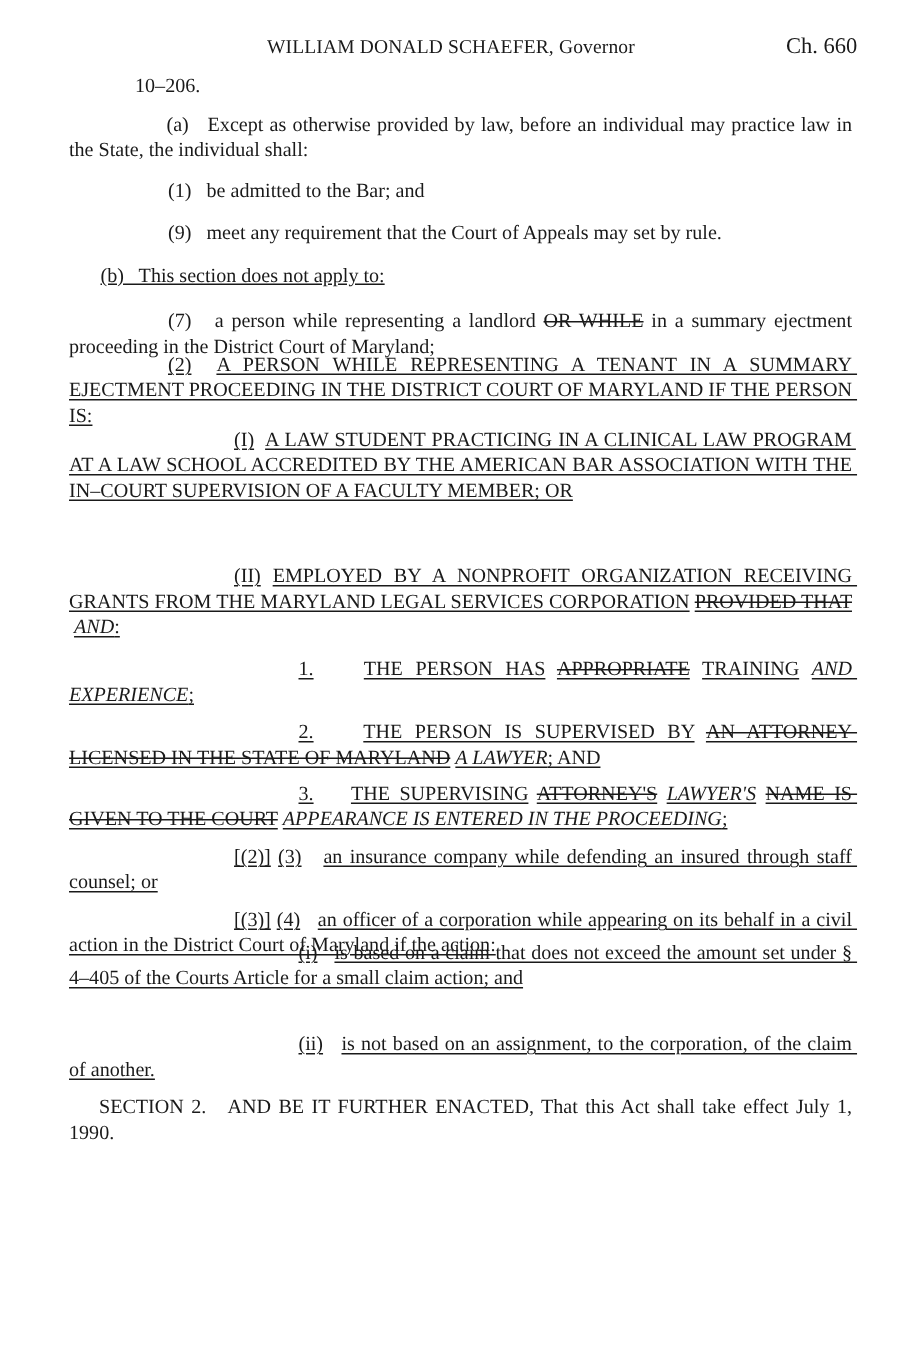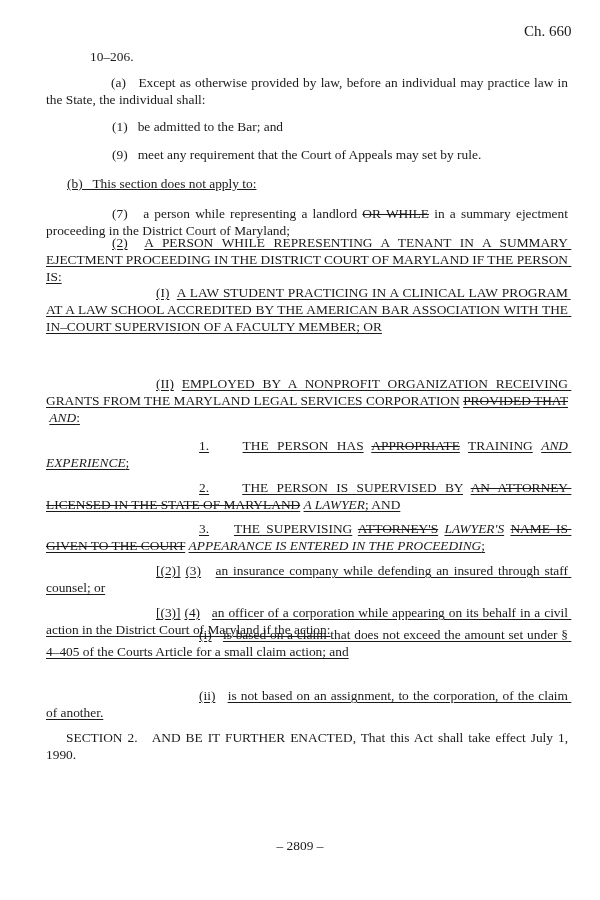--- a/index.html
+++ b/index.html
@@ -18,20 +18,21 @@
   .u { text-decoration: underline; text-decoration-thickness: 1px; text-underline-offset: 2px; }
   .s { text-decoration: line-through; text-decoration-thickness: 1.2px; }
   .us { text-decoration: underline line-through; text-decoration-thickness: 1px; text-underline-offset: 2px; }
   .i { font-style: italic; }
   .footer { position: absolute; left: 0; width: 600px; top: 838px; text-align: center; font-size: 13.4px; }
 </style>
 </head>
 <body>
 
 <div class="page">
+  <div class="hdr-title">WILLIAM DONALD SCHAEFER, Governor</div>
   <div class="hdr-ch">Ch. 660</div>
 
   <div id="body-paras">
       <div class="para" style="top: 48px; text-indent: 0px;"><span class="" style="white-space: pre-wrap; margin-left: 44px;">10–206.</span></div>
       <div class="para" style="top: 74px; text-indent: 65px;"><span class="" style="white-space: pre-wrap;">(a)   Except as otherwise provided by law, before an individual may practice law in the State, the individual shall:</span></div>
       <div class="para" style="top: 118px; padding-left: 66px; width: 456px;"><span class="" style="white-space: pre-wrap;">(1)   be admitted to the Bar; and</span></div>
       <div class="para" style="top: 146px; padding-left: 66px; width: 456px;"><span class="" style="white-space: pre-wrap;">(9)   meet any requirement that the Court of Appeals may set by rule.</span></div>
       <div class="para" style="top: 175px; padding-left: 21px; width: 501px;"><span class="" style="white-space: pre-wrap; text-decoration: underline;">(b)   This section does not apply to:</span></div>
       <div class="para" style="top: 205px; text-indent: 66px;"><span class="" style="white-space: pre-wrap;">(7)   a person while representing a landlord </span><span class="s" style="white-space: pre-wrap;">OR WHILE</span><span class="" style="white-space: pre-wrap;"> in a summary ejectment proceeding in the District Court of Maryland;</span></div>
       <div class="para" style="top: 234px; text-indent: 66px;"><span class="u" style="white-space: pre-wrap;">(2)</span><span class="" style="white-space: pre;">  </span><span class="u" style="white-space: pre-wrap;">A PERSON WHILE REPRESENTING A TENANT IN A SUMMARY EJECTMENT PROCEEDING IN THE DISTRICT COURT OF MARYLAND IF THE PERSON IS:</span></div>
@@ -40,14 +41,13 @@
       <div class="para" style="top: 437px; text-indent: 153px;"><span class="u" style="white-space: pre-wrap;">1.</span><span class="" style="white-space: pre;">    </span><span class="u" style="white-space: pre-wrap;">THE PERSON HAS</span><span class="" style="white-space: pre;"> </span><span class="us" style="white-space: pre-wrap;">APPROPRIATE</span><span class="" style="white-space: pre;"> </span><span class="u" style="white-space: pre-wrap;">TRAINING</span><span class="" style="white-space: pre;"> </span><span class="u i" style="white-space: pre-wrap;">AND EXPERIENCE</span><span class="u" style="white-space: pre-wrap;">;</span></div>
       <div class="para" style="top: 479px; text-indent: 153px;"><span class="u" style="white-space: pre-wrap;">2.</span><span class="" style="white-space: pre;">    </span><span class="u" style="white-space: pre-wrap;">THE PERSON IS SUPERVISED BY</span><span class="" style="white-space: pre;"> </span><span class="us" style="white-space: pre-wrap;">AN ATTORNEY LICENSED IN THE STATE OF MARYLAND</span><span class="" style="white-space: pre;"> </span><span class="u i" style="white-space: pre-wrap;">A LAWYER</span><span class="u" style="white-space: pre-wrap;">; AND</span></div>
       <div class="para" style="top: 520px; text-indent: 153px;"><span class="u" style="white-space: pre-wrap;">3.</span><span class="" style="white-space: pre;">    </span><span class="u" style="white-space: pre-wrap;">THE SUPERVISING</span><span class="" style="white-space: pre;"> </span><span class="us" style="white-space: pre-wrap;">ATTORNEY'S</span><span class="" style="white-space: pre;"> </span><span class="u i" style="white-space: pre-wrap;">LAWYER'S</span><span class="" style="white-space: pre;"> </span><span class="us" style="white-space: pre-wrap;">NAME IS GIVEN TO THE COURT</span><span class="" style="white-space: pre;"> </span><span class="u i" style="white-space: pre-wrap;">APPEARANCE IS ENTERED IN THE PROCEEDING</span><span class="u" style="white-space: pre-wrap;">;</span></div>
       <div class="para" style="top: 562px; text-indent: 110px;"><span class="u" style="white-space: pre-wrap;">[(2)]</span><span class="" style="white-space: pre;"> </span><span class="u" style="white-space: pre-wrap;">(3)</span><span class="" style="white-space: pre;">   </span><span class="u" style="white-space: pre-wrap;">an insurance company while defending an insured through staff counsel; or</span></div>
       <div class="para" style="top: 604px; text-indent: 110px;"><span class="u" style="white-space: pre-wrap;">[(3)]</span><span class="" style="white-space: pre;"> </span><span class="u" style="white-space: pre-wrap;">(4)</span><span class="" style="white-space: pre;">   </span><span class="u" style="white-space: pre-wrap;">an officer of a corporation while appearing on its behalf in a civil action in the District Court of Maryland if the action:</span></div>
       <div class="para" style="top: 626px; text-indent: 153px;"><span class="u" style="white-space: pre-wrap;">(i)</span><span class="" style="white-space: pre;">   </span><span class="u" style="white-space: pre-wrap;">is based on a claim that does not exceed the amount set under § 4–405 of the Courts Article for a small claim action; and</span></div>
       <div class="para" style="top: 687px; text-indent: 153px;"><span class="u" style="white-space: pre-wrap;">(ii)</span><span class="" style="white-space: pre;">   </span><span class="u" style="white-space: pre-wrap;">is not based on an assignment, to the corporation, of the claim of another.</span></div>
       <div class="para" style="top: 729px; text-indent: 20px;"><span class="" style="white-space: pre-wrap;">SECTION 2.   AND BE IT FURTHER ENACTED, That this Act shall take effect July 1, 1990.</span></div>
     </div>
 
-  <div class="footer">– 2809 –</div>
 </div>
 
 </body></html>

